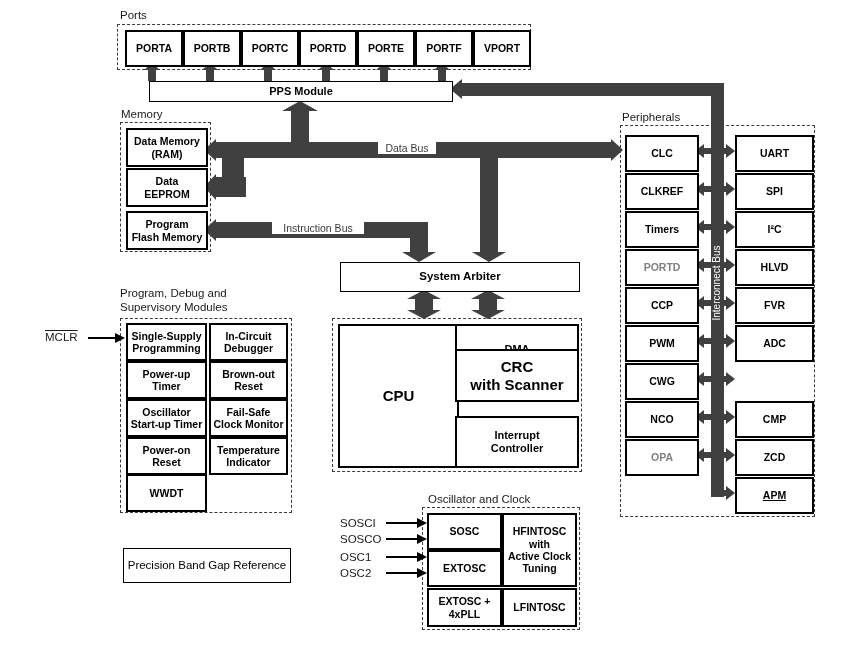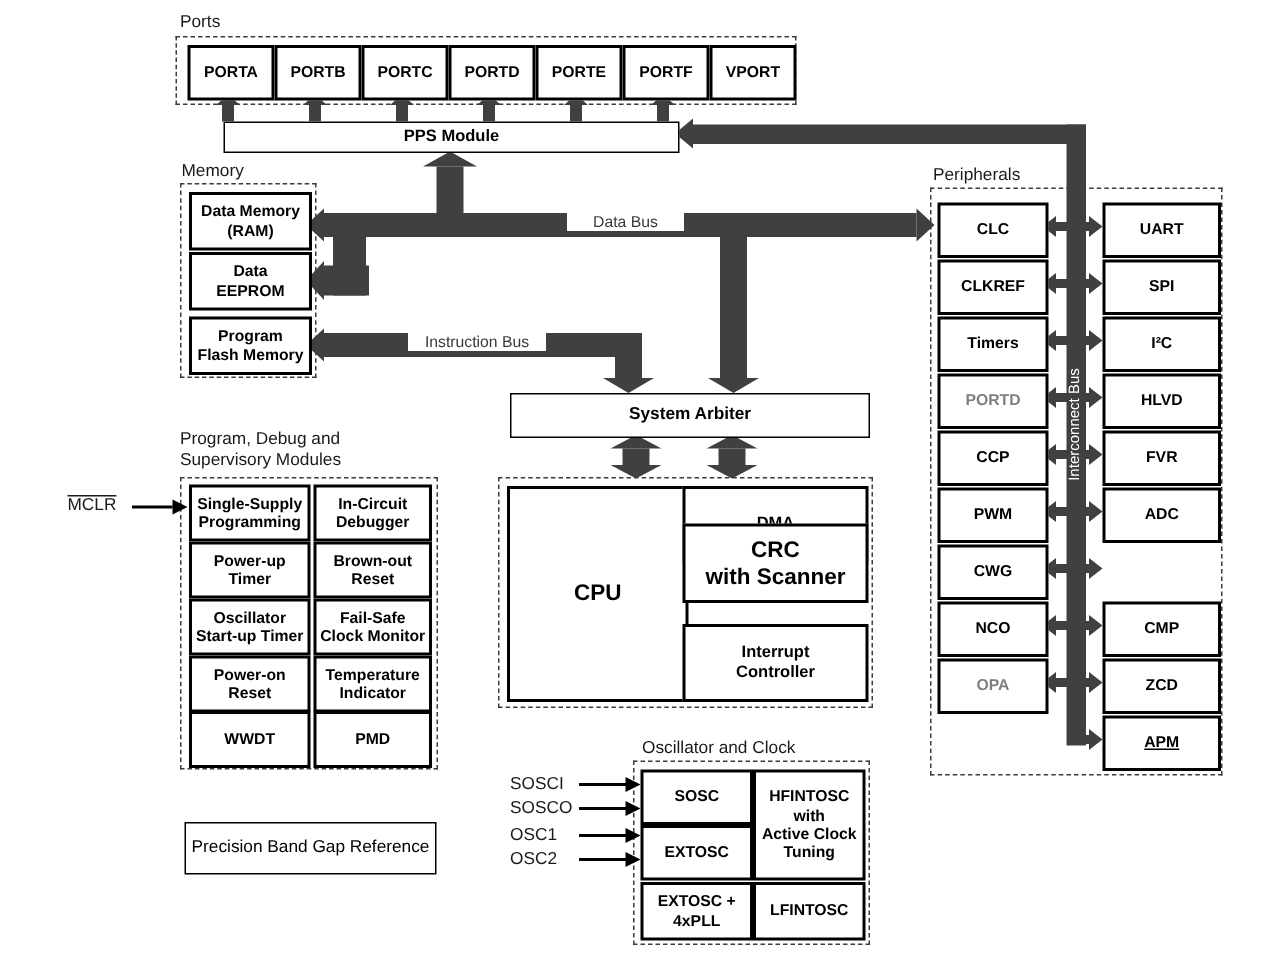--- a/index.html
+++ b/index.html
@@ -60,21 +60,21 @@
   <div class="box" style="left:126px;top:128px;width:78px;height:35px;">Data Memory
 (RAM)</div>
   <div class="box" style="left:126px;top:168px;width:78px;height:35px;">Data
 EEPROM</div>
   <div class="box" style="left:126px;top:211px;width:78px;height:35px;">Program
 Flash Memory</div>
 
   <div class="bus" style="left:215px;top:142px;width:396px;height:16px;"></div>
   <div class="tri" style="left:204px;top:139px;border-top:11px solid transparent;border-bottom:11px solid transparent;border-right:12px solid var(--bus);"></div>
   <div class="tri" style="left:611px;top:139px;border-top:11px solid transparent;border-bottom:11px solid transparent;border-left:12px solid var(--bus);"></div>
-  <div class="bus-label" style="left:378px;top:142px;width:78px;height:12px;">Data Bus</div>
+  <div class="bus-label" style="left:378px;top:142px;width:58px;height:12px;">Data Bus</div>
 
   <div class="bus" style="left:222px;top:158px;width:22px;height:39px;"></div>
   <div class="bus" style="left:216px;top:177px;width:30px;height:20px;"></div>
   <div class="tri" style="left:204px;top:174px;border-top:13px solid transparent;border-bottom:13px solid transparent;border-right:12px solid var(--bus);"></div>
 
   <div class="bus" style="left:216px;top:222px;width:212px;height:16px;"></div>
   <div class="tri" style="left:204px;top:219px;border-top:11px solid transparent;border-bottom:11px solid transparent;border-right:12px solid var(--bus);"></div>
   <div class="bus-label" style="left:272px;top:222px;width:92px;height:12px;">Instruction Bus</div>
   <div class="bus" style="left:410px;top:238px;width:18px;height:14px;"></div>
   <div class="tri" style="left:402px;top:252px;border-left:17px solid transparent;border-right:17px solid transparent;border-top:10px solid var(--bus);"></div>
@@ -174,21 +174,20 @@
 Reset</div>
   <div class="box" style="left:126px;top:399px;width:77px;height:34px;">Oscillator
 Start-up Timer</div>
   <div class="box" style="left:209px;top:399px;width:75px;height:34px;">Fail-Safe
 Clock Monitor</div>
   <div class="box" style="left:126px;top:437px;width:77px;height:34px;">Power-on
 Reset</div>
   <div class="box" style="left:209px;top:437px;width:75px;height:34px;">Temperature
 Indicator</div>
   <div class="box" style="left:126px;top:474px;width:77px;height:34px;">WWDT</div>
-  <div class="box" style="left:209px;top:474px;width:75px;height:34px;">PMD</div>
 
   <div class="box thin normal" style="left:123px;top:548px;width:166px;height:33px;">Precision Band Gap Reference</div>
 
   <div class="sec-label" style="left:428px;top:492px;">Oscillator and Clock</div>
   <div class="dashed" style="left:422px;top:507px;width:156px;height:121px;"></div>
   <div class="box" style="left:427px;top:513px;width:71px;height:33px;">SOSC</div>
   <div class="box" style="left:427px;top:550px;width:71px;height:33px;">EXTOSC</div>
   <div class="box" style="left:427px;top:588px;width:71px;height:35px;">EXTOSC +
 4xPLL</div>
   <div class="box" style="left:502px;top:513px;width:71px;height:70px;">HFINTOSC

